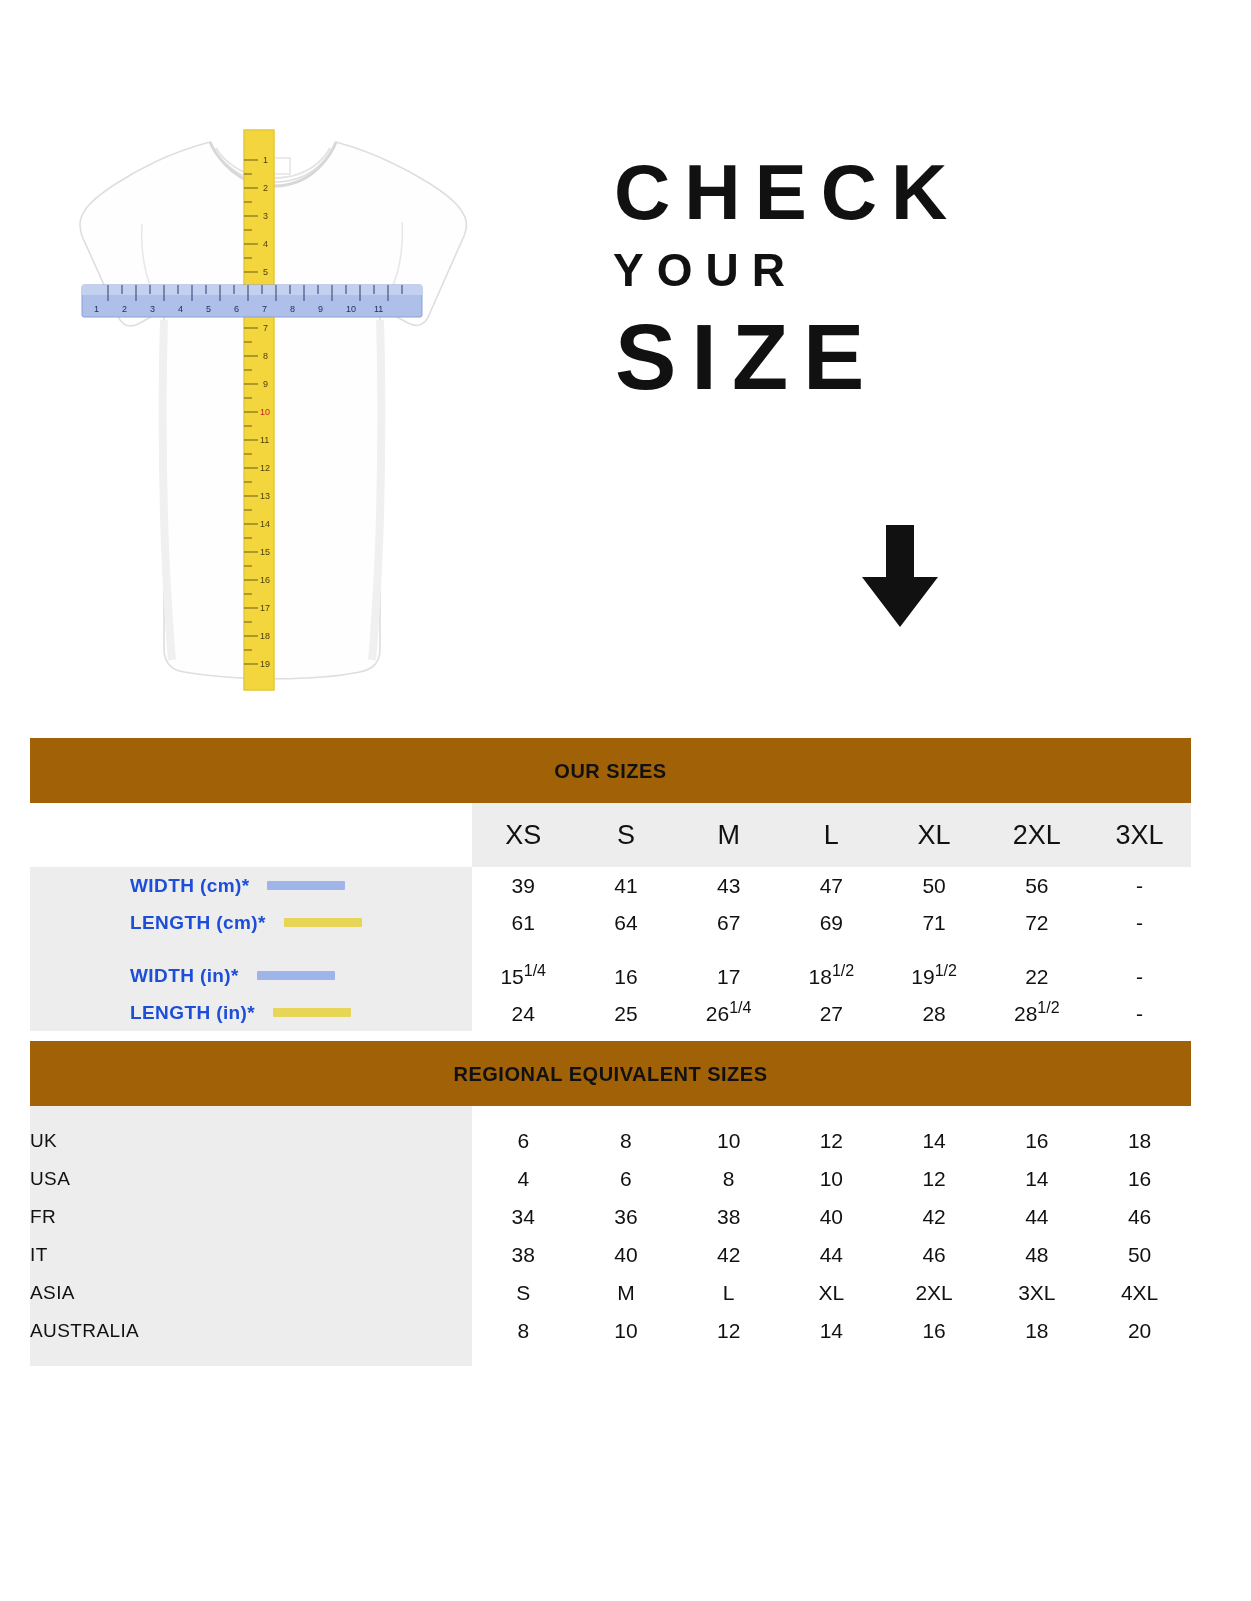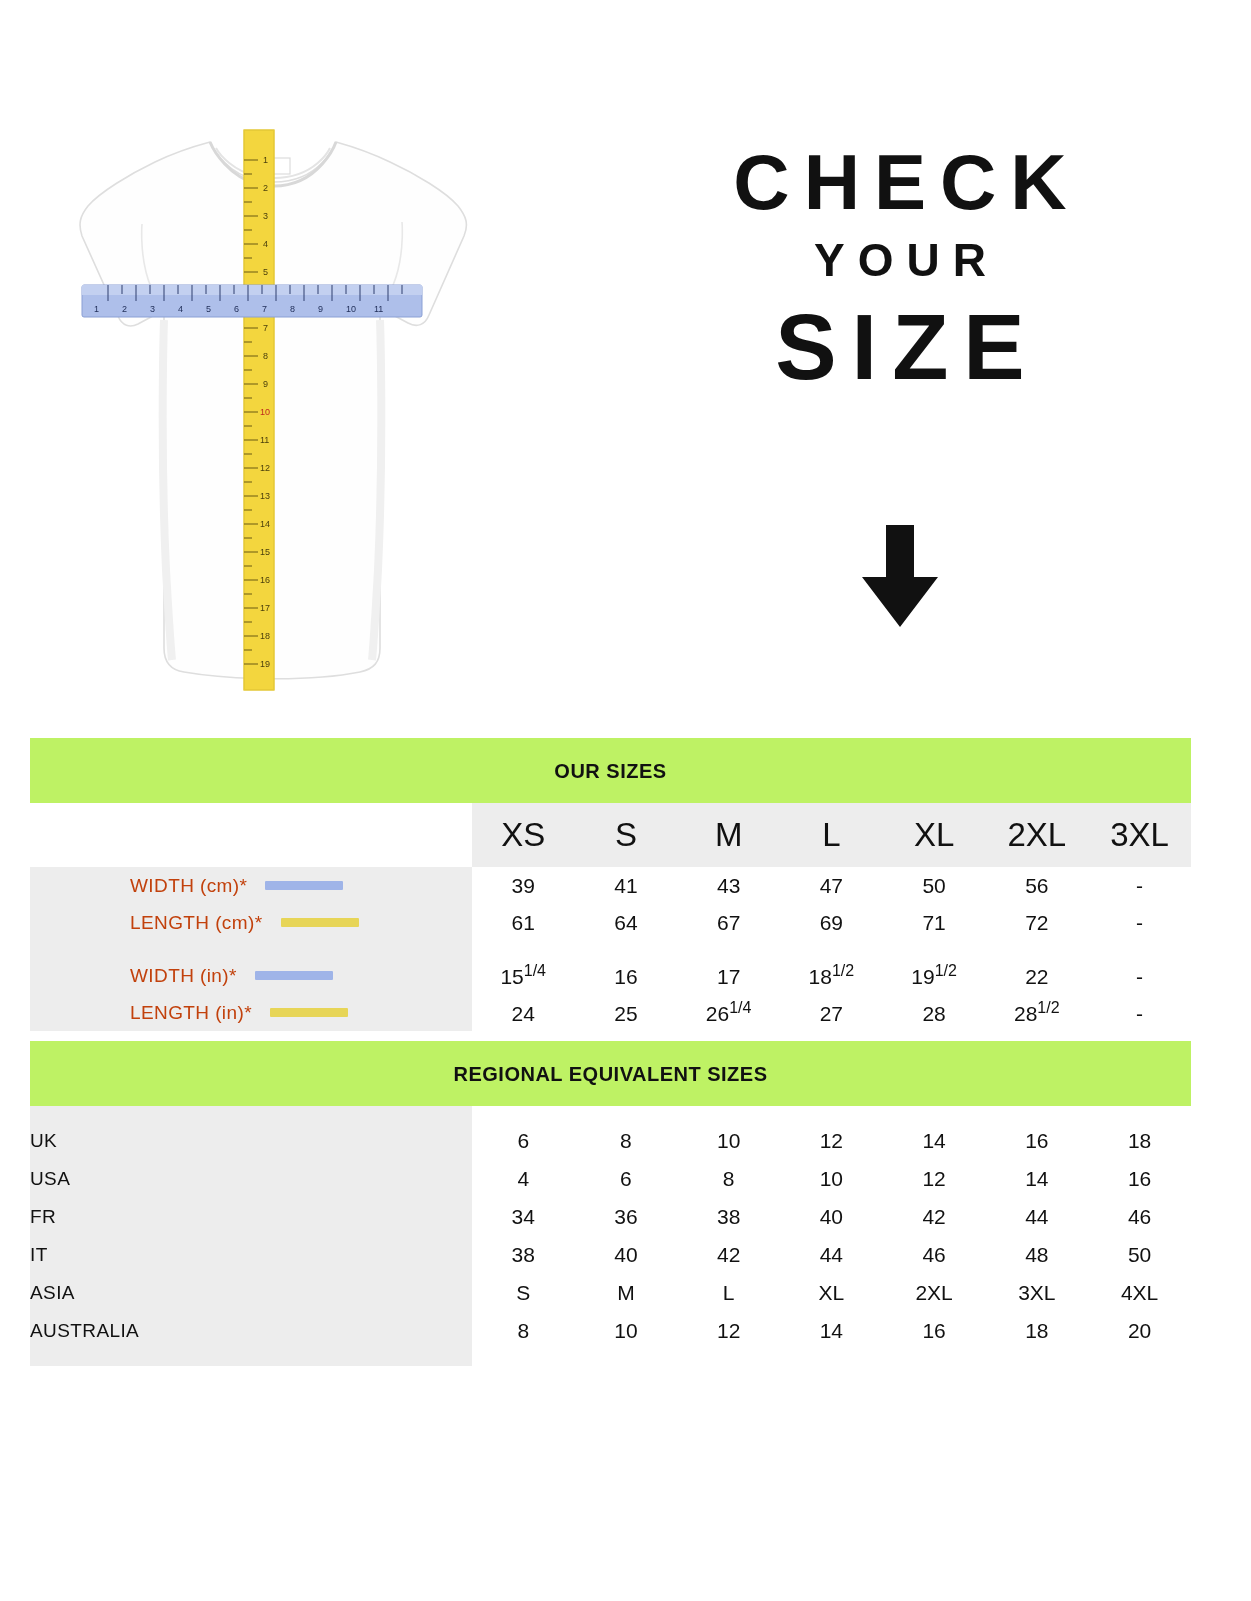--- a/index.html
+++ b/index.html
@@ -30,23 +30,23 @@
     top: 120px;
     width: 460px;
     height: 580px;
   }
   .shirt-svg { display: block; }
 
   
   .headline {
     position: absolute;
     left: 600px;
-    top: 142px;
+    top: 152px;
     width: 600px;
-    text-align: center;
+    text-align: left;
   }
   .headline .l1 {
     font-size: 78px;
     font-weight: bold;
     letter-spacing: 14px;
     line-height: 1.05;
     color: #111111;
     text-indent: 14px;
   }
   .headline .l2 {
@@ -82,21 +82,21 @@
   }
   .band {
     background: #ededed;
   }
   .band-title {
     text-align: center;
     font-size: 20px;
     font-weight: bold;
     letter-spacing: 0.5px;
     padding: 22px 0 20px 0;
-    background: #bef264;
+    background: #a16207;
     color: #111;
   }
   .gap {
     height: 10px;
     background: #ffffff;
   }
 
   table.sz {
     width: 100%;
     border-collapse: collapse;
@@ -107,31 +107,31 @@
     font-weight: normal;
   }
   .col-label { width: 400px; }
   .col-v { width: 93px; }
 
   .hdr-row td {
     height: 64px;
     vertical-align: middle;
   }
   .hdr-size {
-    font-size: 33px;
+    font-size: 27px;
     font-weight: bold;
     text-align: center;
     color: #111;
   }
 
   .rowlabel {
     font-size: 19px;
-    font-weight: normal;
+    font-weight: bold;
     letter-spacing: 0.4px;
-    color: #c2410c;
+    color: #1d4ed8;
     padding-left: 100px;
     white-space: nowrap;
   }
   .rowlabel-plain {
     font-size: 19px;
     font-weight: normal;
     letter-spacing: 0.4px;
     color: #111;
     padding-left: 100px;
     white-space: nowrap;

